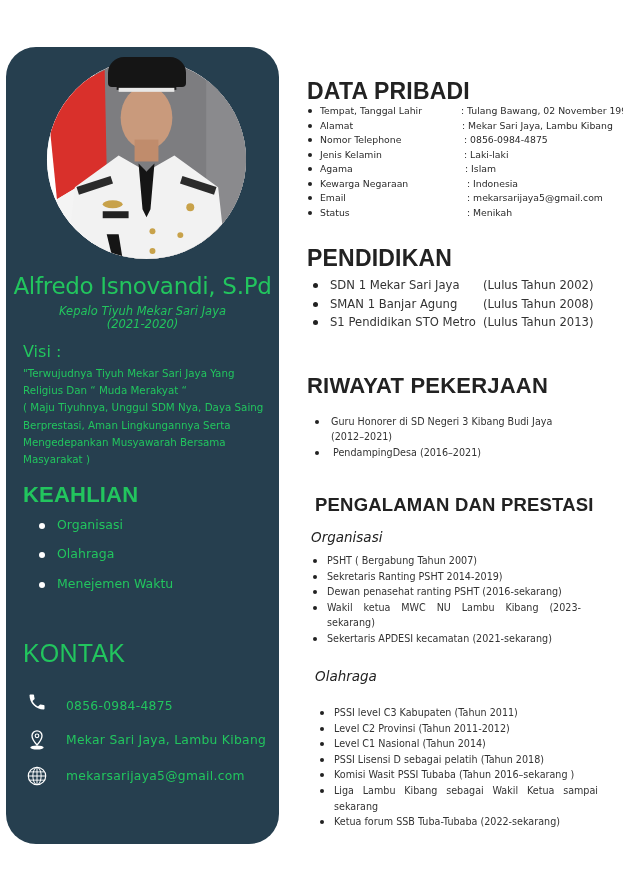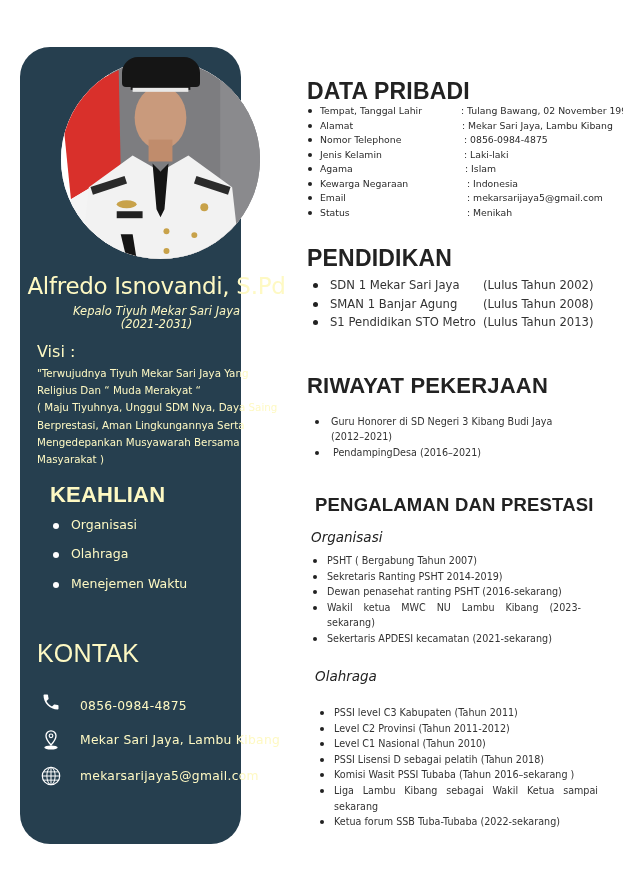--- a/index.html
+++ b/index.html
@@ -1,22 +1,22 @@
 <!DOCTYPE html>
 <html><head>
   <meta charset="utf-8">
   <style>
     * { box-sizing: border-box; margin: 0; padding: 0; }
     html, body { width: 623px; height: 880px; background: #ffffff; overflow: hidden; }
     body { position: relative; font-family: "DejaVu Sans", sans-serif; color: #2b2b2b; }
 
     
     .card {
-      position: absolute; left: 20px; top: 47px; width: 221px; height: 797px;
-      background: #263f4f; border-radius: 30px; color: #fef9c3;
+      position: absolute; left: 6px; top: 47px; width: 273px; height: 797px;
+      background: #263f4f; border-radius: 30px; color: #22c55e;
     }
     .photo-wrap {
       position: absolute; left: 41px; top: 13px; width: 199px; height: 199px;
       border-radius: 50%; overflow: hidden; background: #ffffff;
     }
     .photo-wrap svg { width: 100%; height: 100%; display: block; }
     .cap-top {
       position: absolute; left: 102px; top: 10px; width: 78px; height: 30px;
       background: #151515; border-radius: 16px 16px 4px 4px;
     }
@@ -112,32 +112,32 @@
       <circle cx="134" cy="176" r="3" fill="#c8a24a"></circle>
       <circle cx="106" cy="192" r="3" fill="#c8a24a"></circle>
       <path d="M60 175 L66 200 L76 200 L72 175 Z" fill="#151515"></path>
     </svg>
   </div>
   <div class="cap-top"></div>
 
   <div class="name">Alfredo Isnovandi, S.Pd</div>
   <div class="role">
     <div>Kepalo Tiyuh Mekar Sari Jaya</div>
-    <div>(2021-2031)</div>
+    <div>(2021-2020)</div>
   </div>
 
   <div class="visi-title">Visi :</div>
   <div class="visi-text"> "Terwujudnya Tiyuh Mekar Sari Jaya Yang
 Religius Dan “ Muda Merakyat “
 ( Maju Tiyuhnya, Unggul SDM Nya, Daya Saing
 Berprestasi, Aman Lingkungannya Serta
 Mengedepankan Musyawarah Bersama
 Masyarakat )</div>
 
-  <div class="sec-title-left" style="top:435px;margin-left:13px;">KEAHLIAN</div>
+  <div class="sec-title-left" style="top:435px;">KEAHLIAN</div>
   <ul class="skills">
     <li>Organisasi</li>
     <li>Olahraga</li>
     <li>Menejemen Waktu</li>
   </ul>
 
   <div class="sec-title-left" style="top:592px; font-size:25px; font-weight:normal;">KONTAK</div>
 
   <div class="contact-row" style="top:644px;align-items:flex-end;">
     <span class="ic">
@@ -205,18 +205,18 @@
   <li>Sekretaris Ranting  PSHT 2014-2019)</li>
   <li>Dewan penasehat ranting  PSHT (2016-sekarang)</li>
   <li class="just">Wakil ketua MWC NU Lambu Kibang (2023-sekarang)</li>
   <li>Sekertaris APDESI kecamatan (2021-sekarang)</li>
 </ul>
 
 <div class="sub-h" style="left:315px; top:668px;">Olahraga</div>
 <ul class="bul olr">
   <li>PSSI level C3 Kabupaten (Tahun 2011)</li>
   <li>Level C2 Provinsi (Tahun 2011-2012)</li>
-  <li>Level C1 Nasional (Tahun 2010)</li>
+  <li>Level C1 Nasional (Tahun 2014)</li>
   <li>PSSI Lisensi D sebagai pelatih (Tahun 2018)</li>
   <li> Komisi Wasit PSSI Tubaba (Tahun 2016–sekarang )</li>
   <li class="just">Liga Lambu Kibang sebagai Wakil Ketua sampai sekarang</li>
   <li>Ketua forum SSB Tuba-Tubaba (2022-sekarang)</li>
 </ul>
 
 </body></html>

